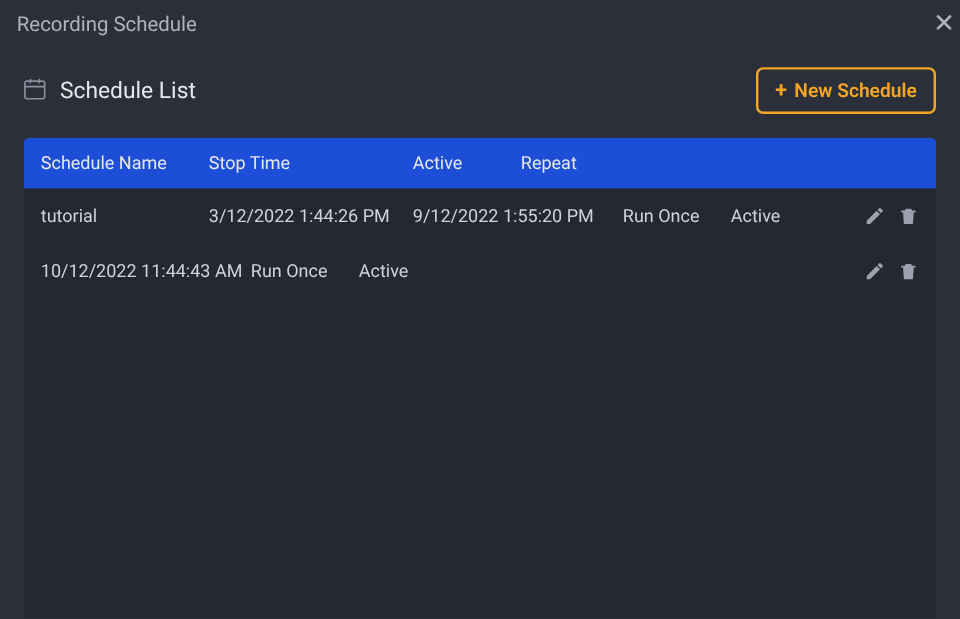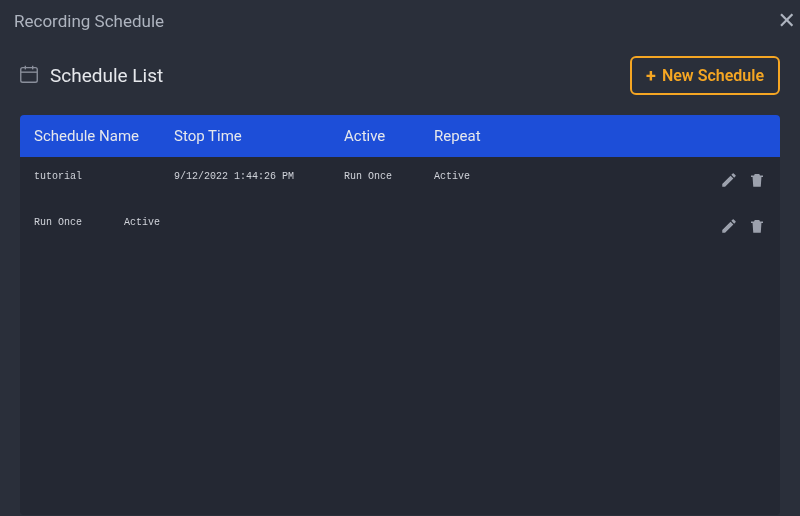--- a/index.html
+++ b/index.html
@@ -80,24 +80,23 @@
     .thead {
       display: flex;
       background: #1d4ed8;
       padding: 12px 14px;
       font-size: 15px;
       color: #e6e8ec;
     }
     .trow {
       display: flex;
       padding: 14px 14px;
-      font-size: 10px;
+      font-size: 15px;
       color: #d0d3da;
-      align-items: flex-start;
-      font-family: Liberation Mono, monospace;
+      align-items: flex-end;
     }
     .col-name { width: 140px; flex-shrink: 0; }
     .col-start { width: 170px; flex-shrink: 0; }
     .col-stop { width: 175px; flex-shrink: 0; }
     .col-repeat { width: 90px; flex-shrink: 0; }
     .col-status { width: 75px; flex-shrink: 0; }
     .col-actions { flex: 1; display: flex; justify-content: flex-end; gap: 10px; align-items: center; }
     .action-icon {
       width: 18px;
       height: 18px;
@@ -140,38 +139,40 @@
   <div class="thead">
     <div class="col-name">Schedule Name</div>
     <div class="col-start">Stop Time</div>
     <div class="col-repeat">Active</div>
     <div class="col-status">Repeat</div>
     <div class="col-actions"></div>
   </div>
 
   <div class="trow">
     <div class="col-name">tutorial</div>
-    <div class="col-start">9/12/2022 1:44:26 PM</div>
+    <div class="col-start">3/12/2022 1:44:26 PM</div>
+    <div class="col-stop">9/12/2022 1:55:20 PM</div>
     <div class="col-repeat">Run Once</div>
     <div class="col-status">Active</div>
     <div class="col-actions">
       <span class="action-icon">
         <svg viewBox="0 0 24 24">
             <path d="M3 17.25V21h3.75L17.81 9.94l-3.75-3.75L3 17.25zM20.71 7.04a1 1 0 0 0 0-1.41l-2.34-2.34a1 1 0 0 0-1.41 0l-1.83 1.83 3.75 3.75 1.83-1.83z"></path>
           </svg>
       </span>
       <span class="action-icon">
         <svg viewBox="0 0 24 24">
             <path d="M6 7h12l-1 14H7L6 7zm3-3h6l1 2h4v2H4V6h4l1-2zM9 10h2v8H9v-8zm4 0h2v8h-2v-8z"></path>
           </svg>
       </span>
     </div>
   </div>
 
   <div class="trow">
+    <div class="col-stop">10/12/2022 11:44:43 AM</div>
     <div class="col-repeat">Run Once</div>
     <div class="col-status">Active</div>
     <div class="col-actions">
       <span class="action-icon">
         <svg viewBox="0 0 24 24">
             <path d="M3 17.25V21h3.75L17.81 9.94l-3.75-3.75L3 17.25zM20.71 7.04a1 1 0 0 0 0-1.41l-2.34-2.34a1 1 0 0 0-1.41 0l-1.83 1.83 3.75 3.75 1.83-1.83z"></path>
           </svg>
       </span>
       <span class="action-icon">
         <svg viewBox="0 0 24 24">

